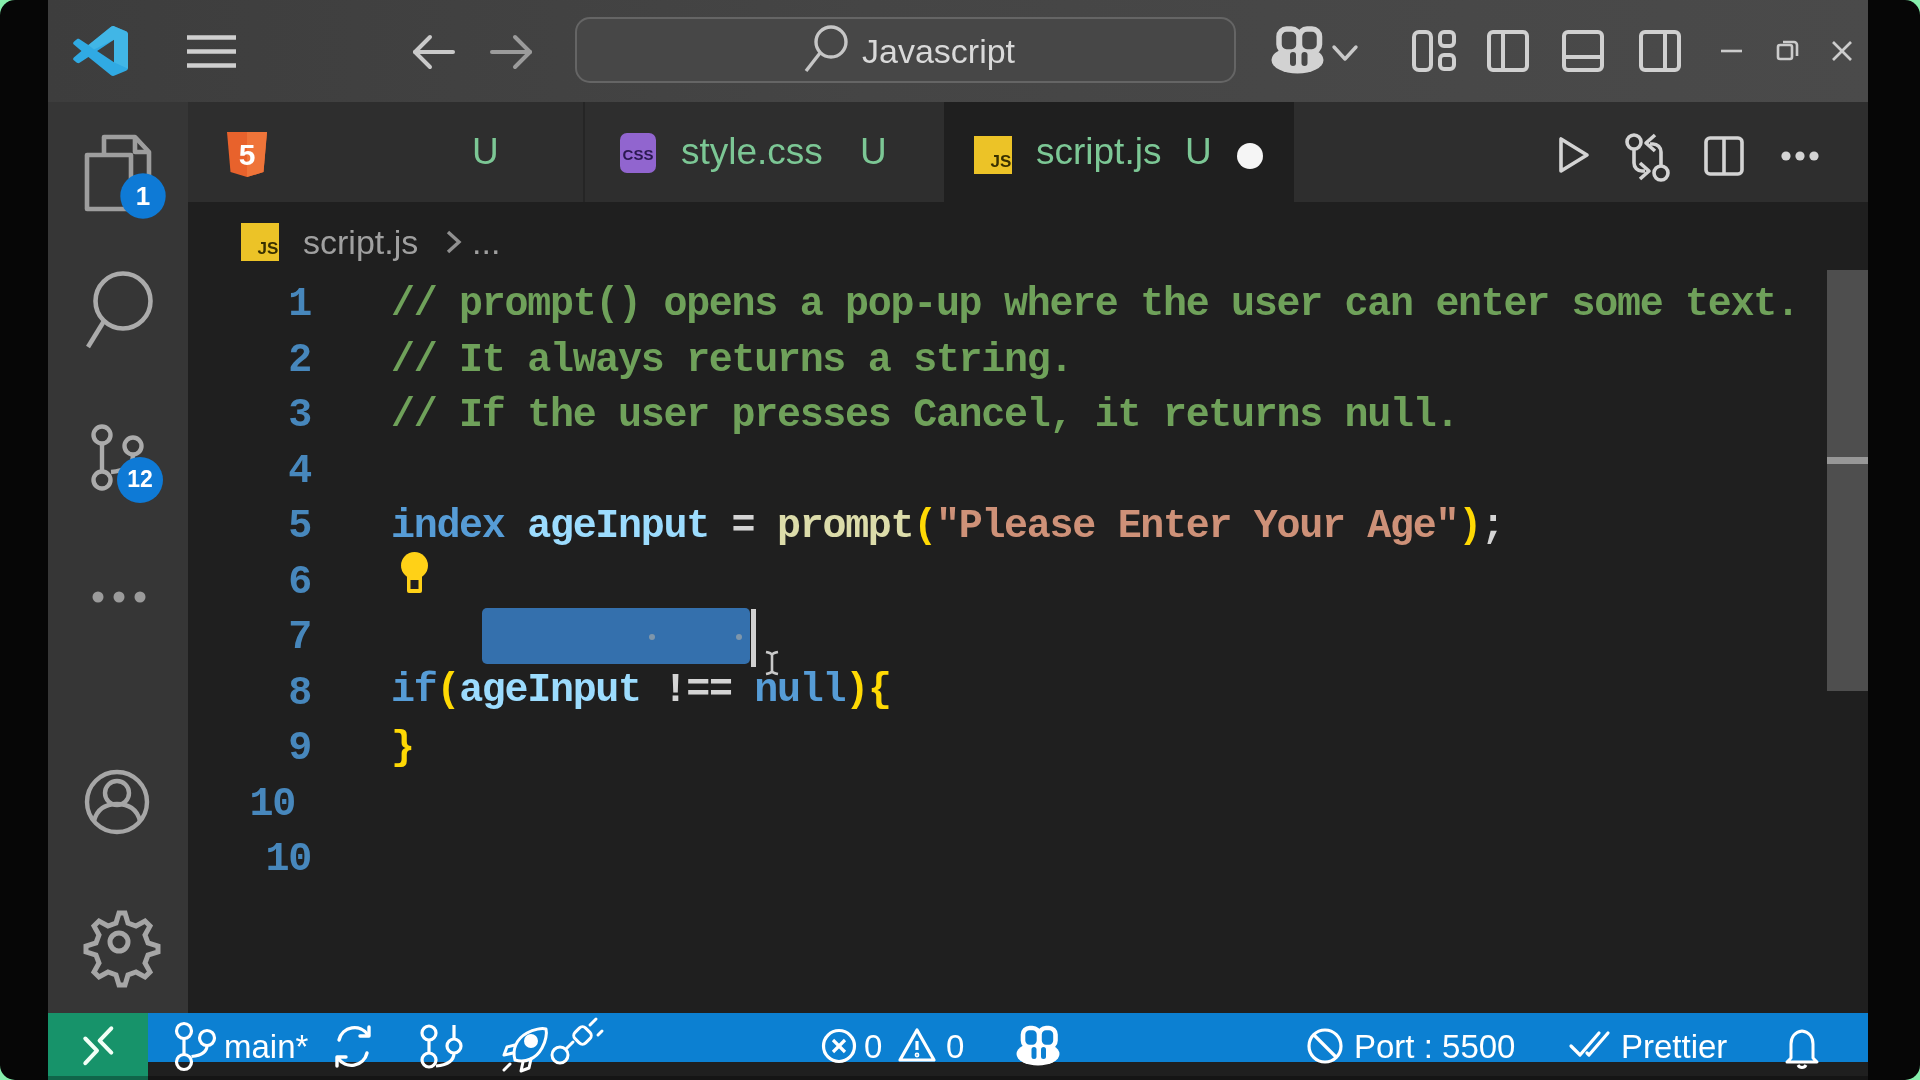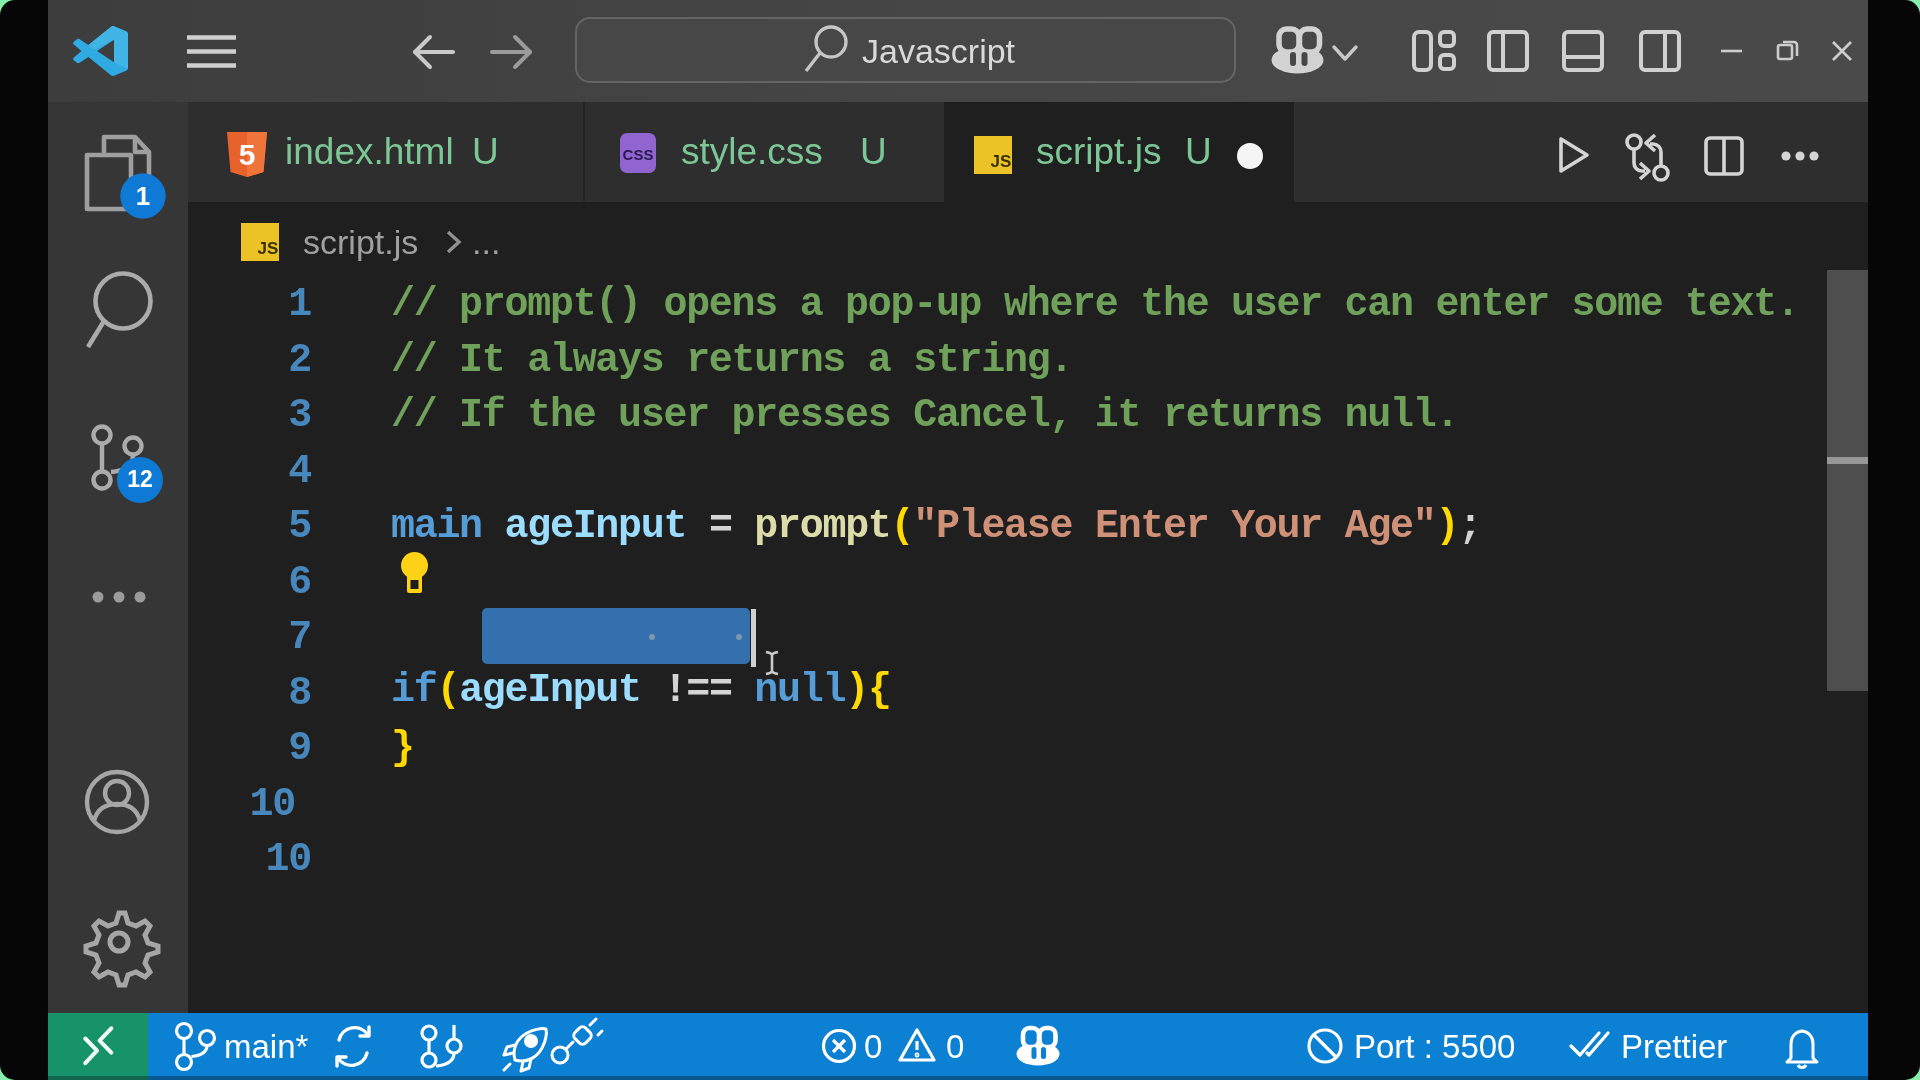--- a/index.html
+++ b/index.html
@@ -5,21 +5,21 @@
   html,body{margin:0;padding:0;background:#ffffff;}
   #page{position:relative;width:1920px;height:1080px;background:#86efac;overflow:hidden;
         font-family:"Liberation Sans",sans-serif;}
   #frame{position:absolute;left:0;top:0;width:1920px;height:1080px;background:#060606;border-radius:15px;}
   #win{position:absolute;left:48px;top:0;width:1820px;height:1080px;background:#1f1f1f;overflow:hidden;}
   .abs{position:absolute;}
   
   #titlebar{position:absolute;left:0;top:0;width:1820px;height:102px;background:linear-gradient(90deg,#3d3d3d,#454545 45%,#4a4a4a);}
   #tabstrip{position:absolute;left:140px;top:102px;width:1680px;height:100px;background:#2e2e2e;}
   #activitybar{position:absolute;left:0;top:102px;width:140px;height:911px;background:#363636;}
-  #statusbar{position:absolute;left:0;top:1013px;width:1820px;height:67px;background:#0c80d2;}
+  #statusbar{position:absolute;left:0;top:1013px;width:1820px;height:49px;background:#0c80d2;}
   #remoteseg{position:absolute;left:0;top:0;width:100px;height:67px;background:#17936a;}
   .stxt{position:absolute;color:#ffffff;font-size:33px;line-height:67px;top:0;white-space:pre;}
   .ttxt{color:#d9d9d9;}
   #searchbox{position:absolute;left:527px;top:17px;width:661px;height:66px;background:#474747;
              border:2px solid #656565;border-radius:15px;box-sizing:border-box;}
   
   .tab{position:absolute;top:0;height:100px;}
   .tabtxt{position:absolute;top:0;font-size:37px;line-height:100px;color:#7cc795;white-space:pre;}
   
   .codeline{position:absolute;font-family:"Liberation Mono",monospace;font-size:40px;font-weight:bold;
@@ -151,21 +151,20 @@
      </svg>
    </div>
    <div id="tabstrip">
 
      <div class="tab" style="left:0;width:395px;background:#2e2e2e;border-right:2px solid #252525;">
        <svg class="abs" style="left:38px;top:29px" width="42" height="46" viewBox="0 0 42 46">
          <polygon points="1,1 41,1 37.5,41 21,46 4.5,41" fill="#e8622c"></polygon>
          <polygon points="21,1 41,1 37.5,41 21,46" fill="#ef7439"></polygon>
          <text x="21" y="34" font-size="30" font-weight="bold" fill="#ffffff" text-anchor="middle" font-family="Liberation Sans">5</text>
        </svg>
-       <div class="tabtxt" style="left:97px;">index.html</div>
        <div class="tabtxt" style="left:284px;">U</div>
      </div>
      <div class="tab" style="left:397px;width:359px;background:#2e2e2e;border-right:2px solid #252525;">
        <svg class="abs" style="left:35px;top:31px" width="36" height="40" viewBox="0 0 36 40">
          <rect x="0" y="0" width="36" height="40" rx="7" fill="#9165cf"></rect>
          <text x="18" y="27" font-size="15" font-weight="bold" fill="#2a1850" text-anchor="middle" font-family="Liberation Sans">CSS</text>
        </svg>
        <div class="tabtxt" style="left:96px;">style.css</div>
        <div class="tabtxt" style="left:275px;">U</div>
      </div>
@@ -225,21 +224,21 @@
      <div class="gut" style="left:143px;top:352.5px;">6</div>
      <div class="gut" style="left:143px;top:408px;">7</div>
      <div class="gut" style="left:143px;top:463.5px;">8</div>
      <div class="gut" style="left:143px;top:519px;">9</div>
      <div class="gut" style="left:127px;top:574.5px;">10</div>
      <div class="gut" style="left:143px;top:630px;">10</div>
 
      <div class="codeline" style="left:343px;top:75px;text-align:right;"><span class="cm">// prompt() opens a pop-up where the user can enter some text.</span></div>
      <div class="codeline" style="left:343px;top:130.5px;"><span class="cm">// It always returns a string.</span></div>
      <div class="codeline" style="left:343px;top:186px;"><span class="cm">// If the user presses Cancel, it returns null.</span></div>
-     <div class="codeline" style="left:343px;top:297px;"><span class="kw">main</span> <span class="vr">ageInput</span> <span class="pn">=</span> <span class="fn">prompt</span><span class="b1">(</span><span class="st">"Please Enter Your Age"</span><span class="b1">)</span><span class="pn">;</span></div>
+     <div class="codeline" style="left:343px;top:297px;"><span class="kw">index</span> <span class="vr">ageInput</span> <span class="pn">=</span> <span class="fn">prompt</span><span class="b1">(</span><span class="st">"Please Enter Your Age"</span><span class="b1">)</span><span class="pn">;</span></div>
      <div class="codeline" style="left:343px;top:420px;margin-top:41px;"><span class="kw">if</span><span class="b1">(</span><span class="vr">ageInput</span> <span class="pn">!==</span> <span class="kw">null</span><span class="b1">)</span><span class="b1">{</span></div>
      <div class="codeline" style="left:343px;top:519px;"><span class="b1">}</span></div>
 
      <svg class="abs" style="left:351px;top:350px" width="32" height="44" viewBox="0 0 32 44">
        <circle cx="15.5" cy="13.5" r="13.5" fill="#ffd117"></circle>
        <path d="M8 22 v17 a2 2 0 0 0 2 2 h11 a2 2 0 0 0 2 -2 v-17 z" fill="#ffd117"></path>
        <rect x="11.5" y="28" width="8" height="9" fill="#1f1f1f"></rect>
      </svg>
 
      <svg class="abs" style="left:716px;top:448px" width="16" height="26" viewBox="0 0 16 26">

